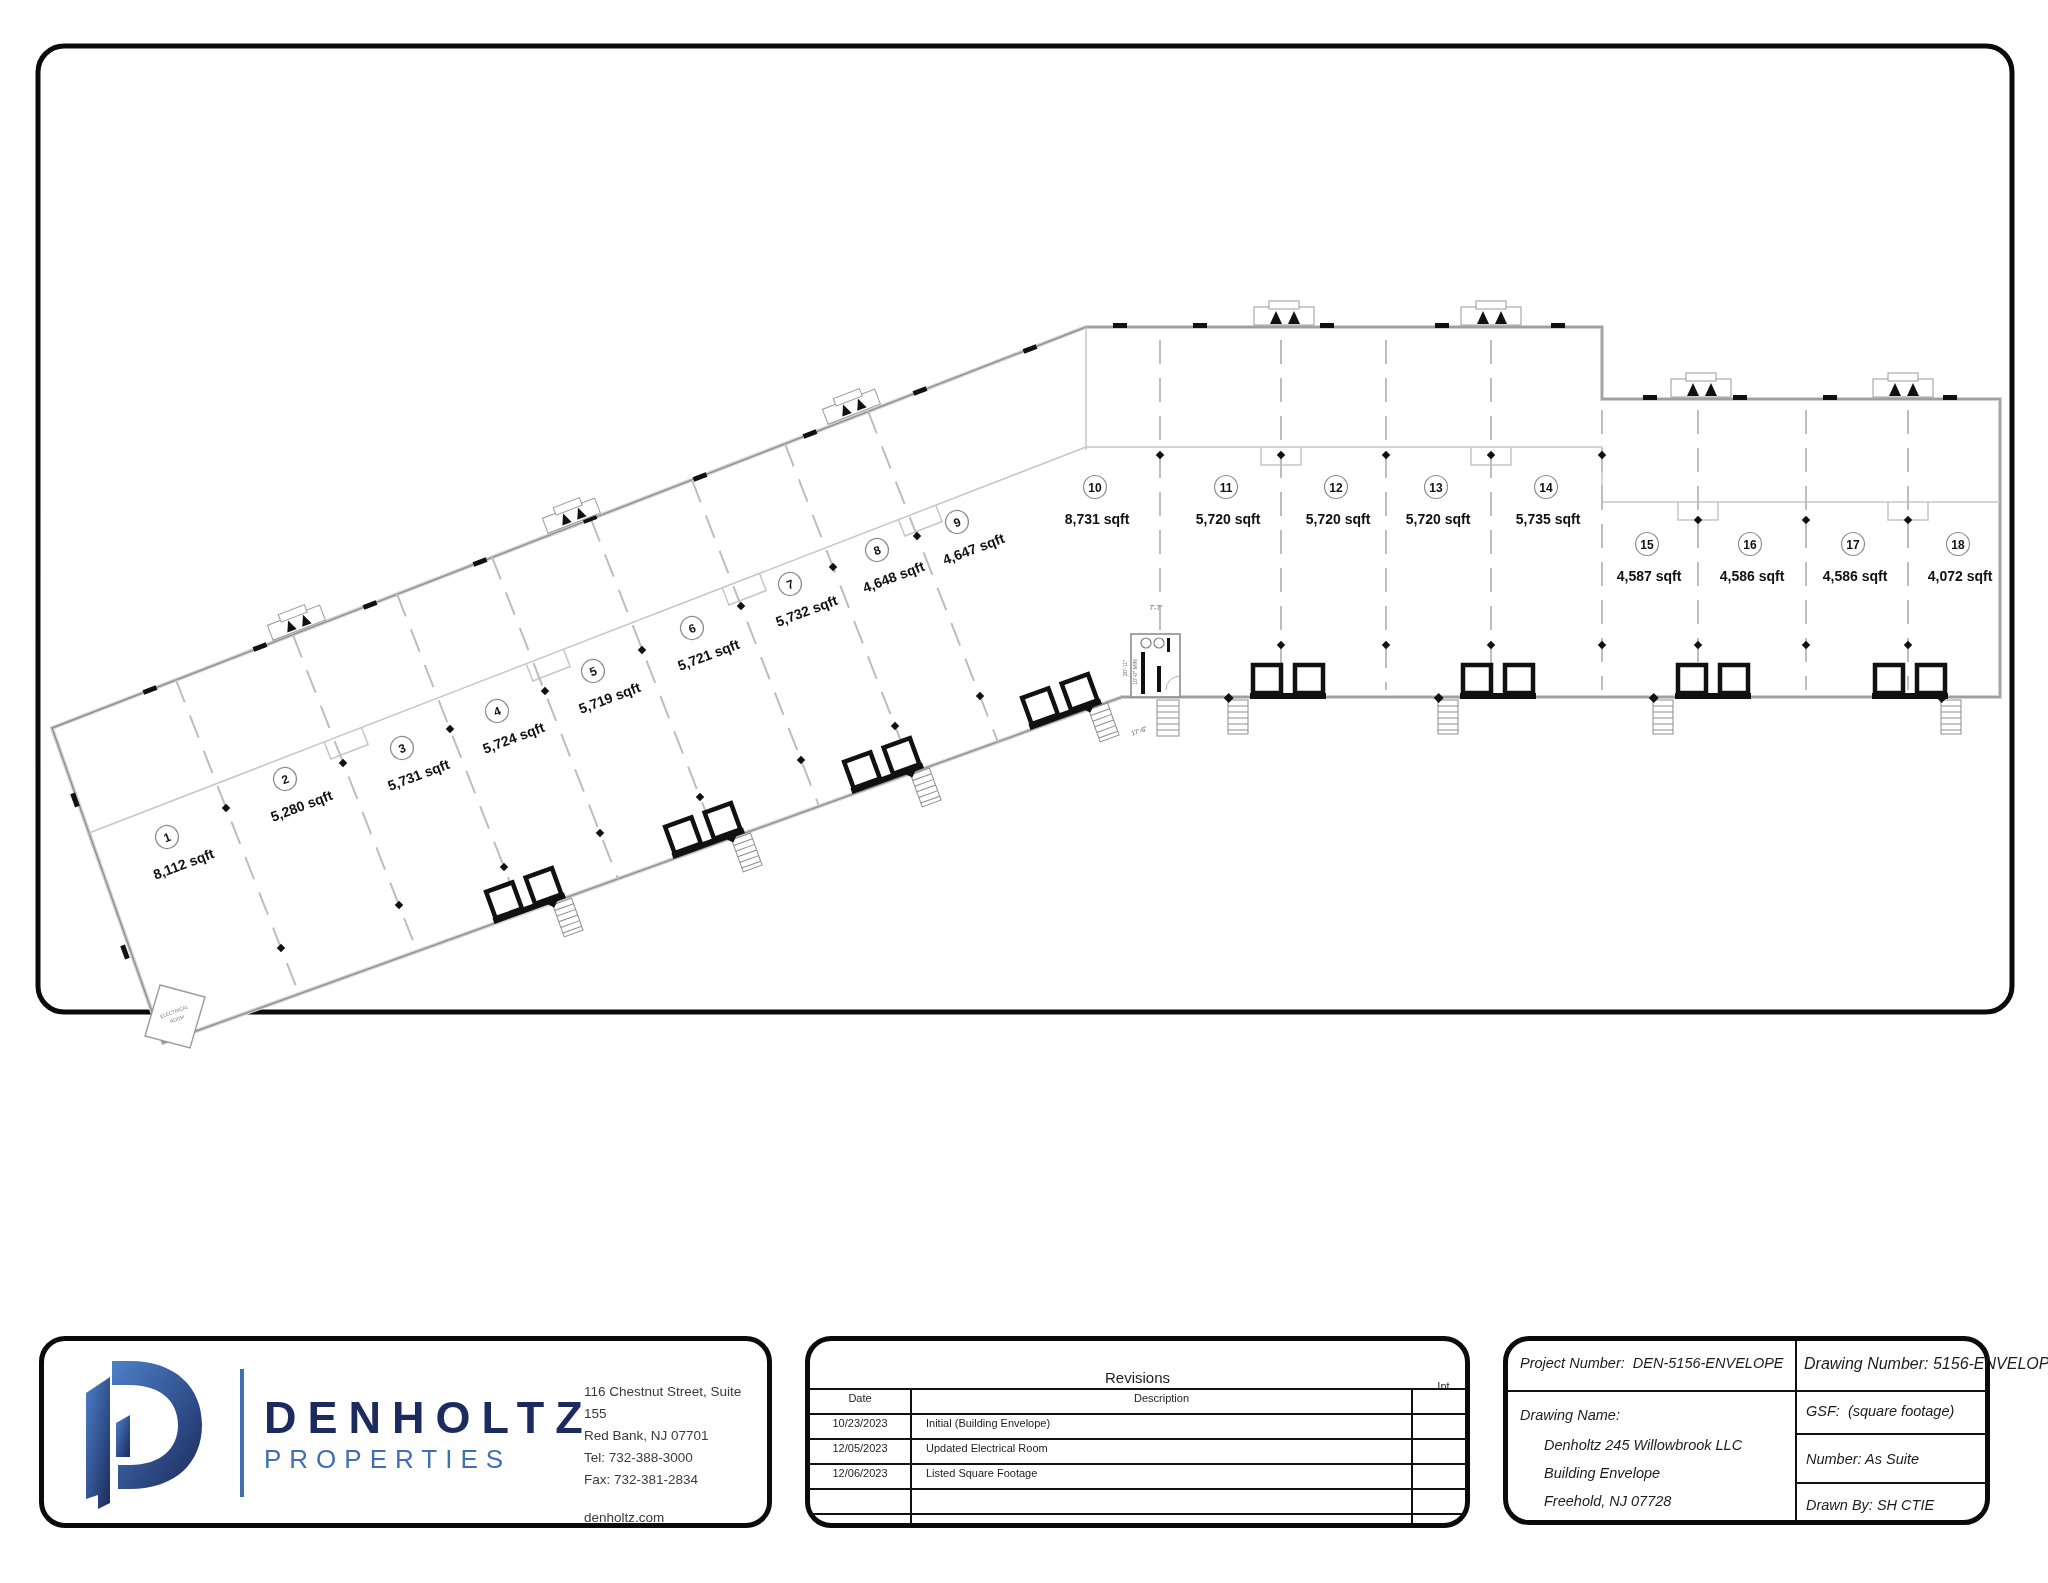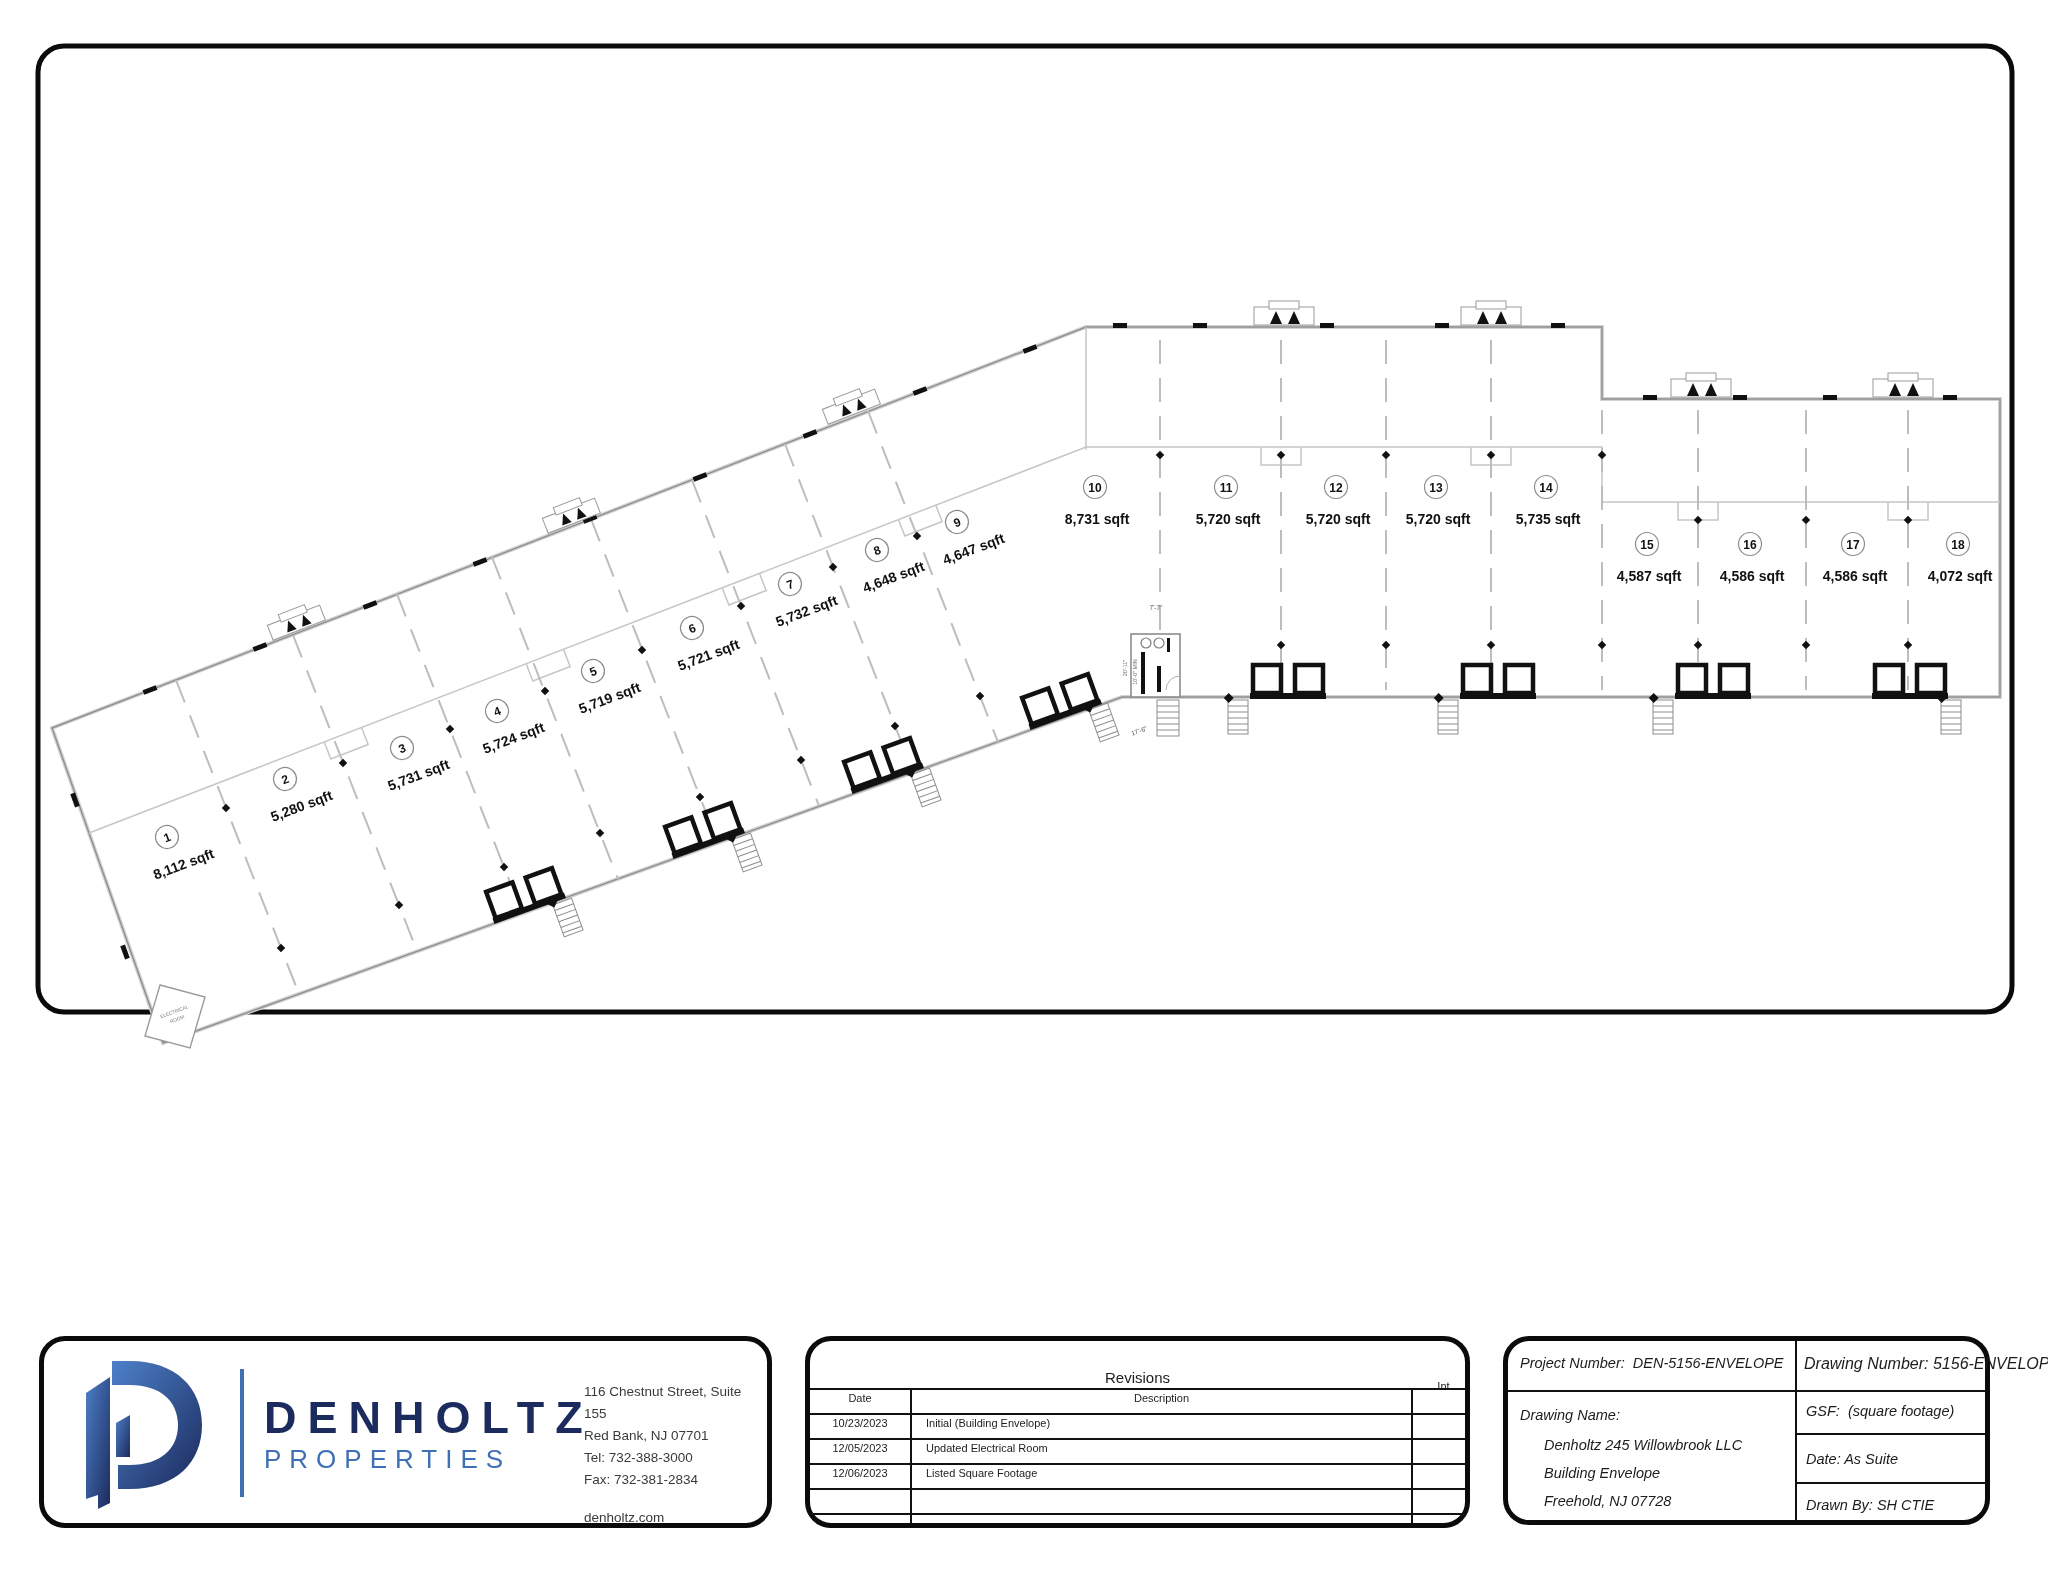--- a/index.html
+++ b/index.html
@@ -490,21 +490,21 @@
     <div class="tb-label" style="left:12px;top:66px;">Drawing Name:</div>
     <div class="tb-label" style="left:36px;top:96px;">Denholtz 245 Willowbrook LLC</div>
     <div class="tb-label" style="left:36px;top:124px;">Building Envelope</div>
     <div class="tb-label" style="left:36px;top:152px;">Freehold, NJ 07728</div>
 
     <div class="tb-label" style="left:298px;top:62px;">
       <span>GSF:</span>&nbsp;
       <span>(square footage)</span>
     </div>
     <div class="tb-label" style="left:298px;top:110px;">
-      <span>Date:</span>
+      <span>Number:</span>
       <span>As Suite</span>
     </div>
     <div class="tb-label" style="left:298px;top:156px;">
       <span>Drawn By:</span>
       <span>SH CTIE</span>
     </div>
   </div>
 </div>
 
 </body></html>

